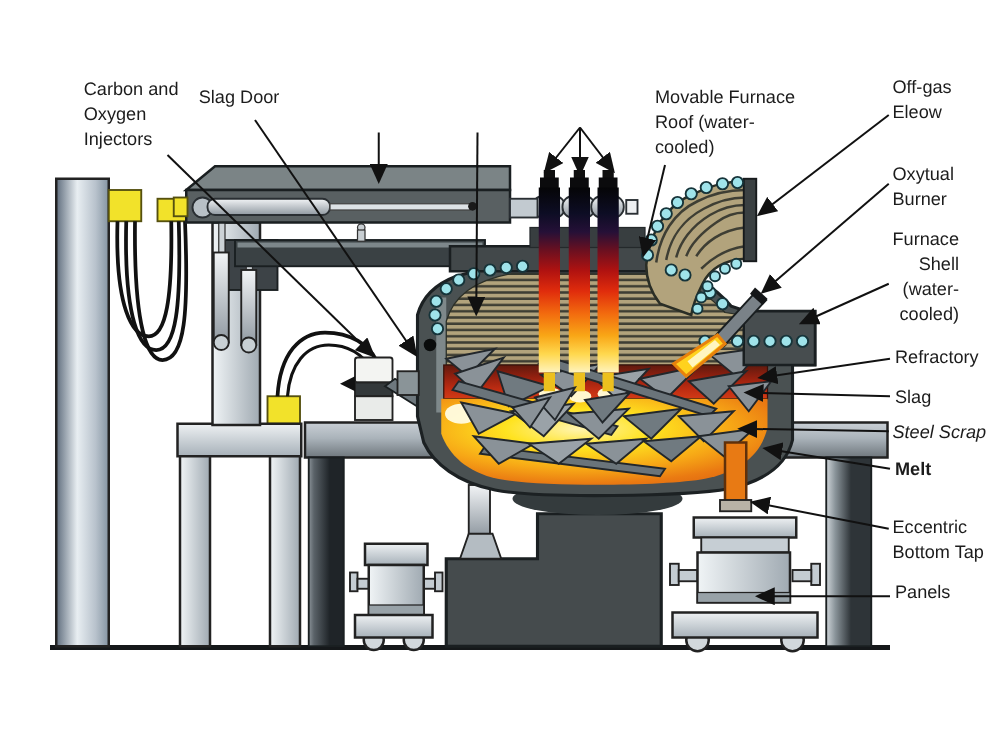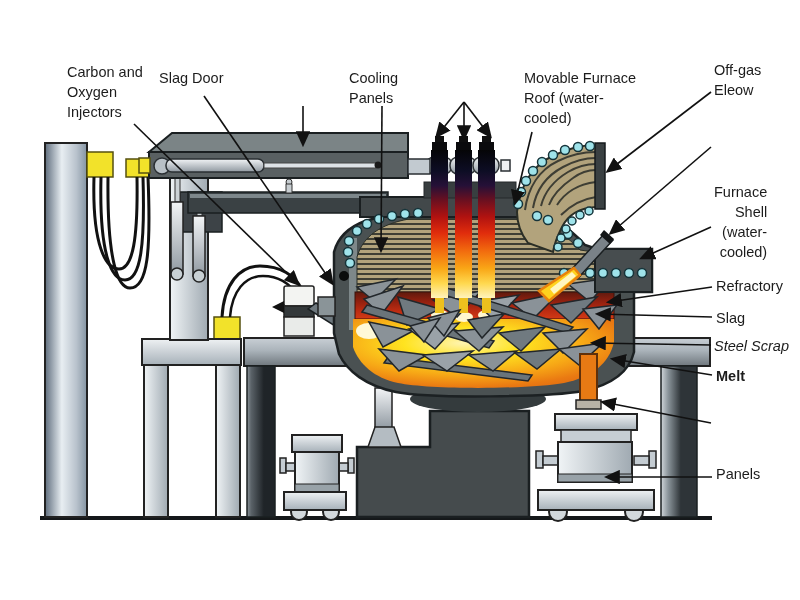--- a/index.html
+++ b/index.html
@@ -354,29 +354,31 @@
     <line x1="700" y1="375" x2="601" y2="359" marker-end="url(#ah)"></line>
     <line x1="699" y1="423" x2="591" y2="402" marker-end="url(#ah)"></line>
     <line x1="700" y1="477" x2="595" y2="477" marker-end="url(#ah)"></line>
   </g>
 </svg>
 
   <div class="lbl" style="left:55px;top:62px;">Carbon and
 Oxygen
 Injectors</div>
   <div class="lbl" style="left:147px;top:68px;">Slag Door</div>
-  <div class="lbl" style="left:337px;top:68px;">Cooling
-Panels</div>
   <div class="lbl" style="left:512px;top:68px;">Movable Furnace
 Roof (water-
 cooled)</div>
   <div class="lbl" style="left:702px;top:60px;">Off-gas
 Eleow</div>
+  <div class="lbl" style="left:702px;top:130px;">Oxytual
+Burner</div>
   <div class="lbl" style="left:702px;top:182px;text-align:right;">Furnace
 Shell
 (water-
 cooled)</div>
   <div class="lbl" style="left:704px;top:276px;">Refractory</div>
   <div class="lbl" style="left:704px;top:308px;">Slag</div>
   <div class="lbl" style="left:702px;top:336px;font-style:italic;">Steel Scrap</div>
   <div class="lbl" style="left:704px;top:366px;font-weight:bold;">Melt</div>
+  <div class="lbl" style="left:702px;top:412px;">Eccentric
+Bottom Tap</div>
   <div class="lbl" style="left:704px;top:464px;">Panels</div>
 </div>
 
 </body></html>

